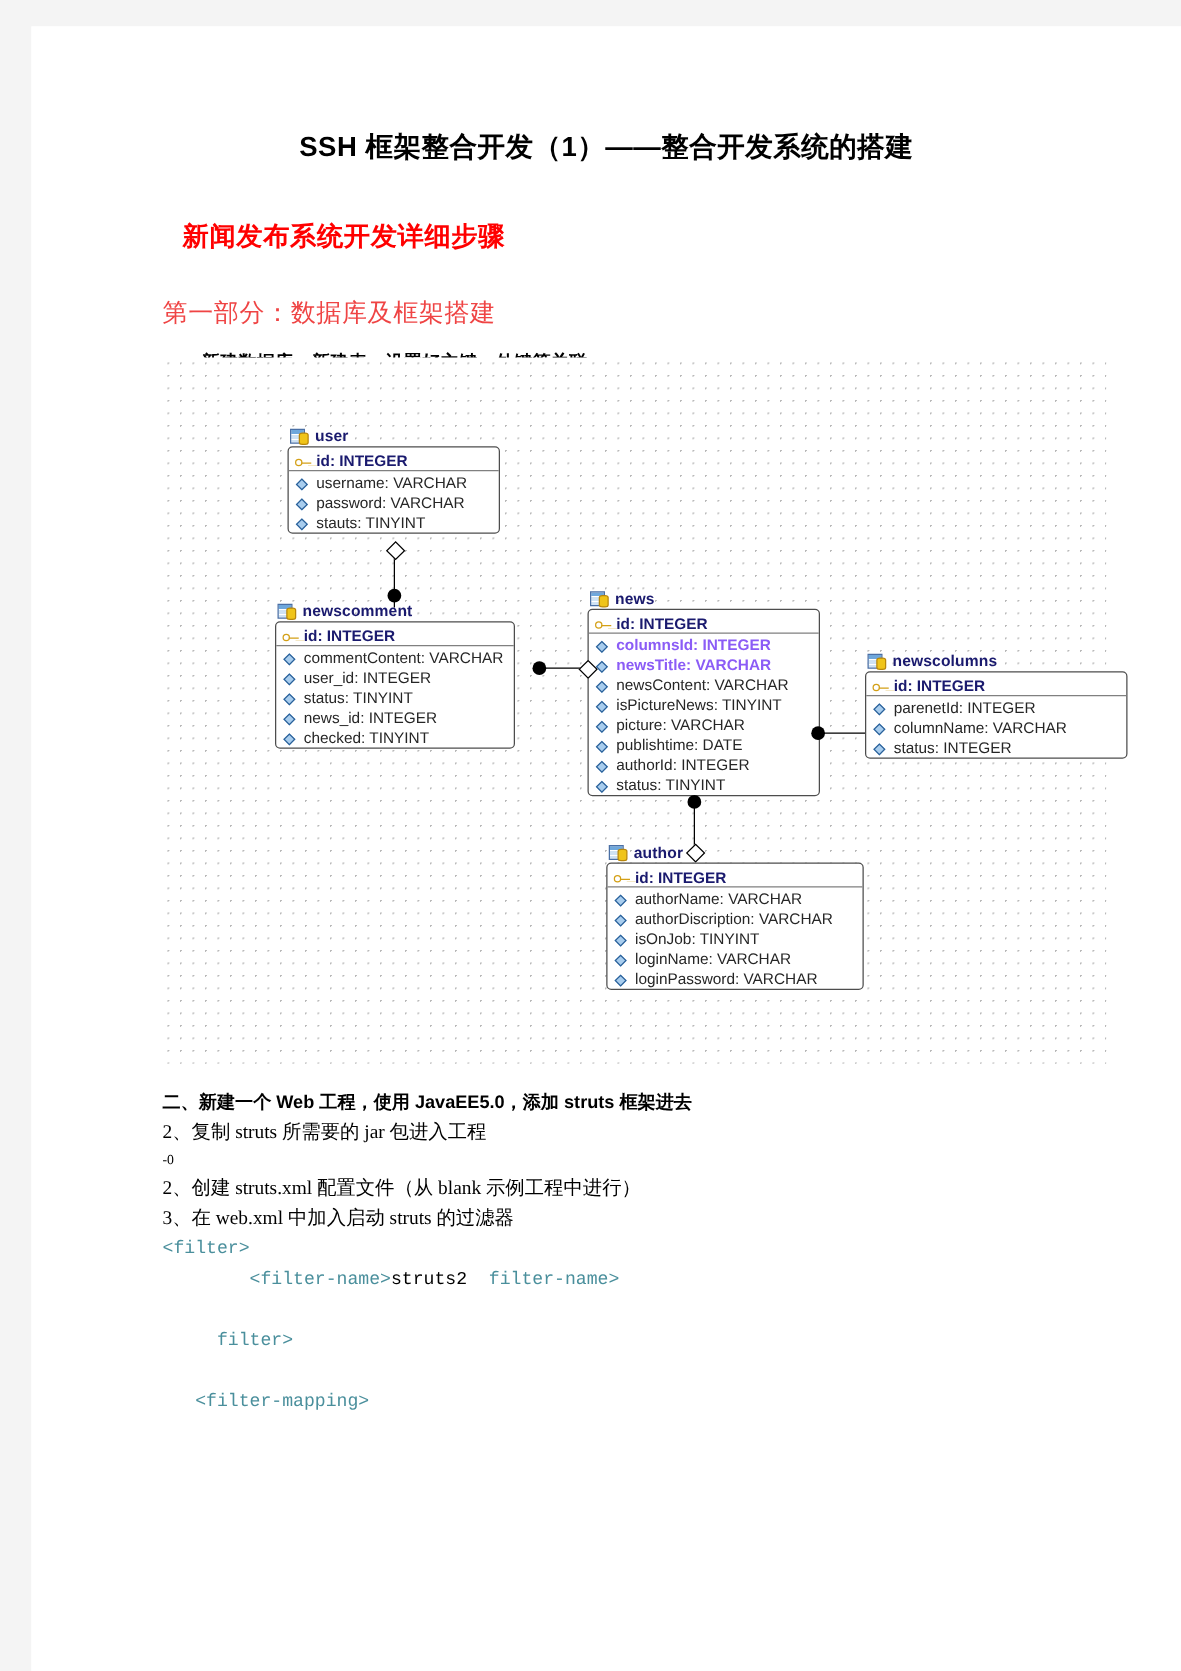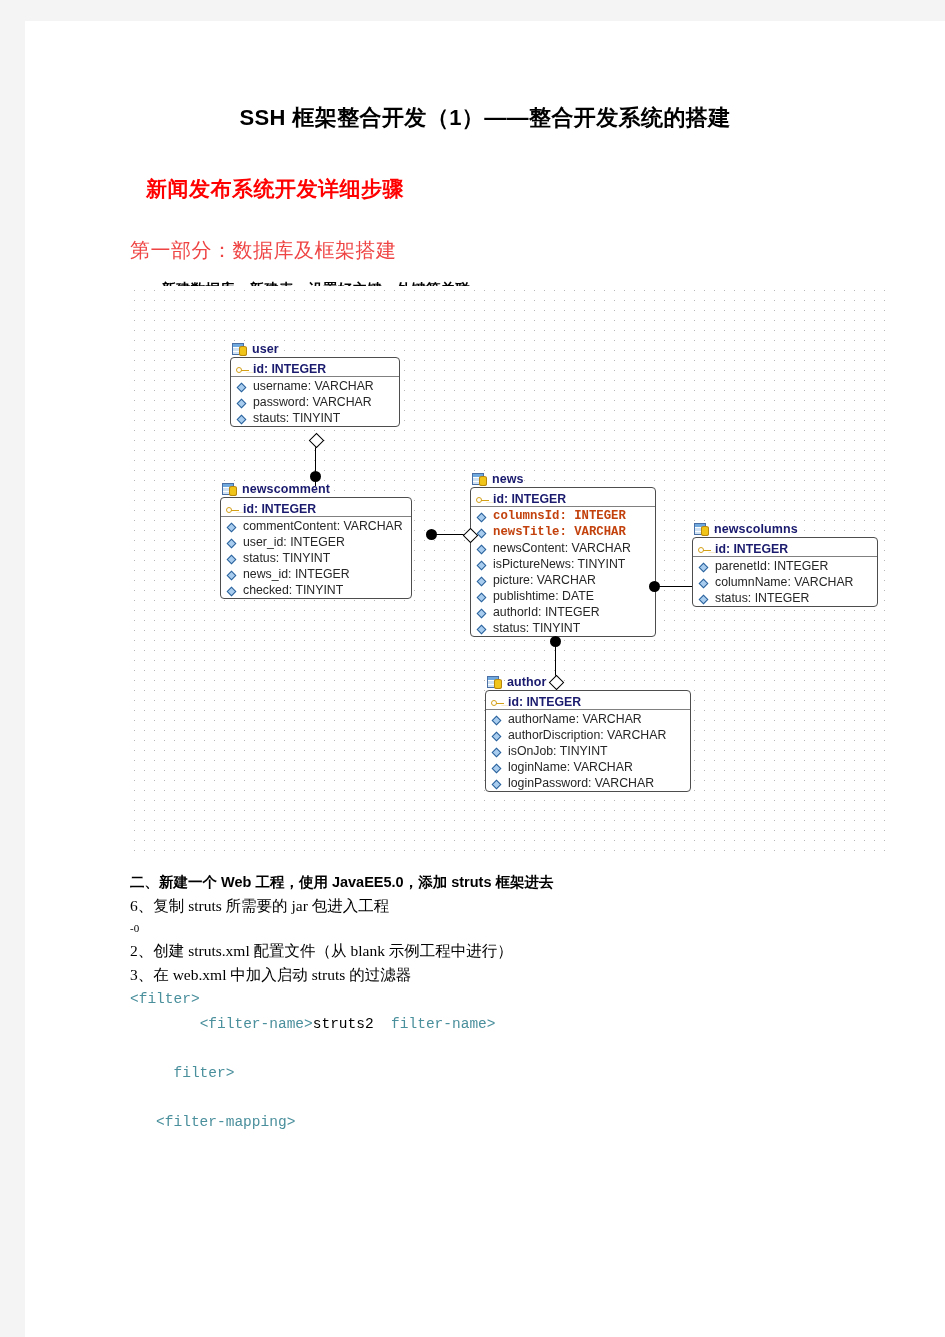--- a/index.html
+++ b/index.html
@@ -165,21 +165,21 @@
     font-size: 12.3px;
     color: #262626;
     white-space: nowrap;
   }
   .row.pk {
     font-weight: bold;
     color: #1a1a6e;
     border-bottom: 1px solid #808080;
     height: 17px;
   }
-  .row.bold { font-weight: bold; color: #c2410c; font-family: Liberation Mono, monospace; }
+  .row.bold { font-weight: bold; color: #8b5cf6; }
 
   .ico {
     flex: 0 0 13px;
     width: 13px; height: 11px;
     position: relative;
     margin-right: 4px;
   }
   .ico.key::before {
     content: "";
     position: absolute;
@@ -376,21 +376,21 @@
           <span class="ico dia"></span>
           <span>authorId: INTEGER</span>
         </div>
         <div class="row">
           <span class="ico dia"></span>
           <span>status: TINYINT</span>
         </div>
       </div>
     </div>
 
-    <div class="table-box" style="left:562px; top:235px; width:186px;">
+    <div class="table-box" style="left:562px; top:235px; width:210px;">
       <div class="tb-header">
         <span class="tbl-icon">
             <span class="grid"></span>
             <span class="cyl"></span>
           </span>
         <span class="tb-label">newscolumns</span>
       </div>
       <div class="tb-body">
         <div class="row pk">
           <span class="ico key"></span>
@@ -444,21 +444,21 @@
           <span class="ico dia"></span>
           <span>loginPassword: VARCHAR</span>
         </div>
       </div>
     </div>
 
   </div>
 
   <div class="txt-block" style="top:850px;">
     <div class="line-bold">二、新建一个 Web 工程，使用 JavaEE5.0，添加 struts 框架进去</div>
-    <div class="line-norm">6、复制 struts 所需要的 jar 包进入工程</div>
+    <div class="line-norm">2、复制 struts 所需要的 jar 包进入工程</div>
     <div class="line-tiny">-0</div>
     <div class="line-norm">2、创建 struts.xml 配置文件（从 blank 示例工程中进行）</div>
     <div class="line-norm">3、在 web.xml 中加入启动 struts 的过滤器</div>
 
     <div class="code" id="code-0"><span>&lt;filter&gt;</span></div>
     <div class="code" id="code-1"><span>        &lt;filter-name&gt;</span><span class="blk">struts2</span><span>  filter-name&gt;</span></div>
     <div class="code" id="code-2">&nbsp;</div>
     <div class="code" id="code-4"><span>     filter&gt;</span></div>
     <div class="code" id="code-5">&nbsp;</div>
     <div class="code" id="code-6"><span>   &lt;filter-mapping&gt;</span></div>

